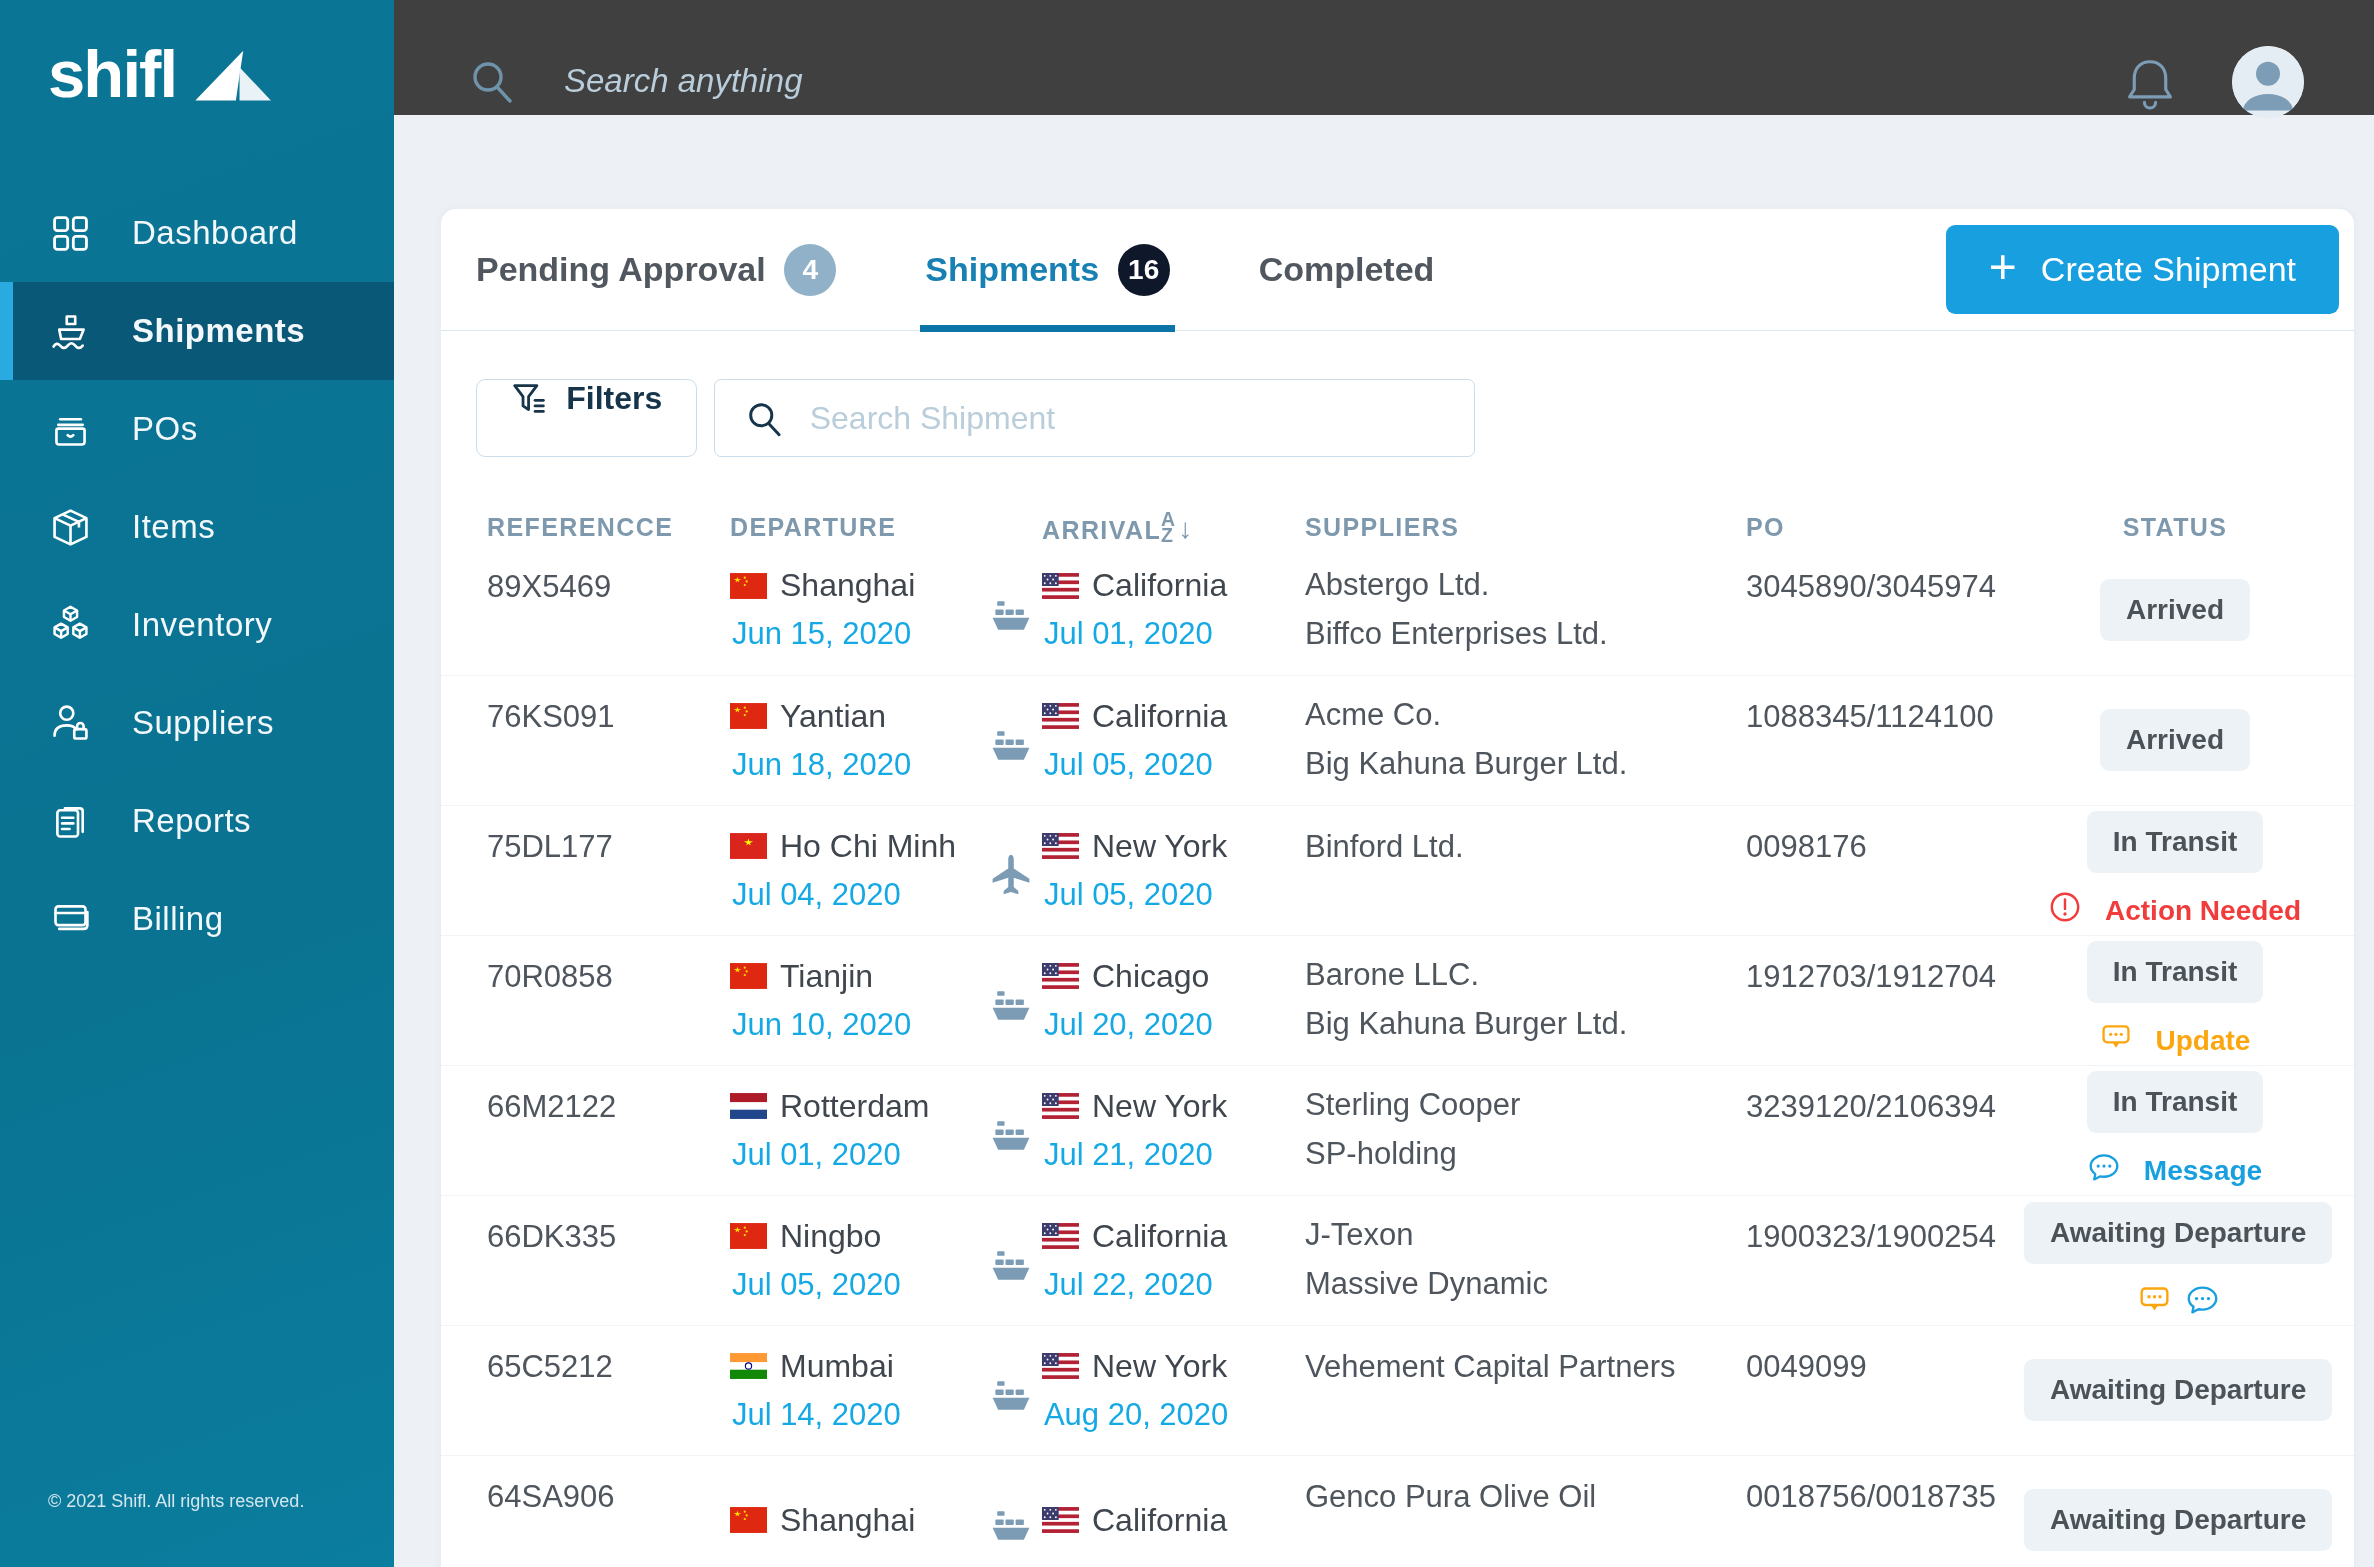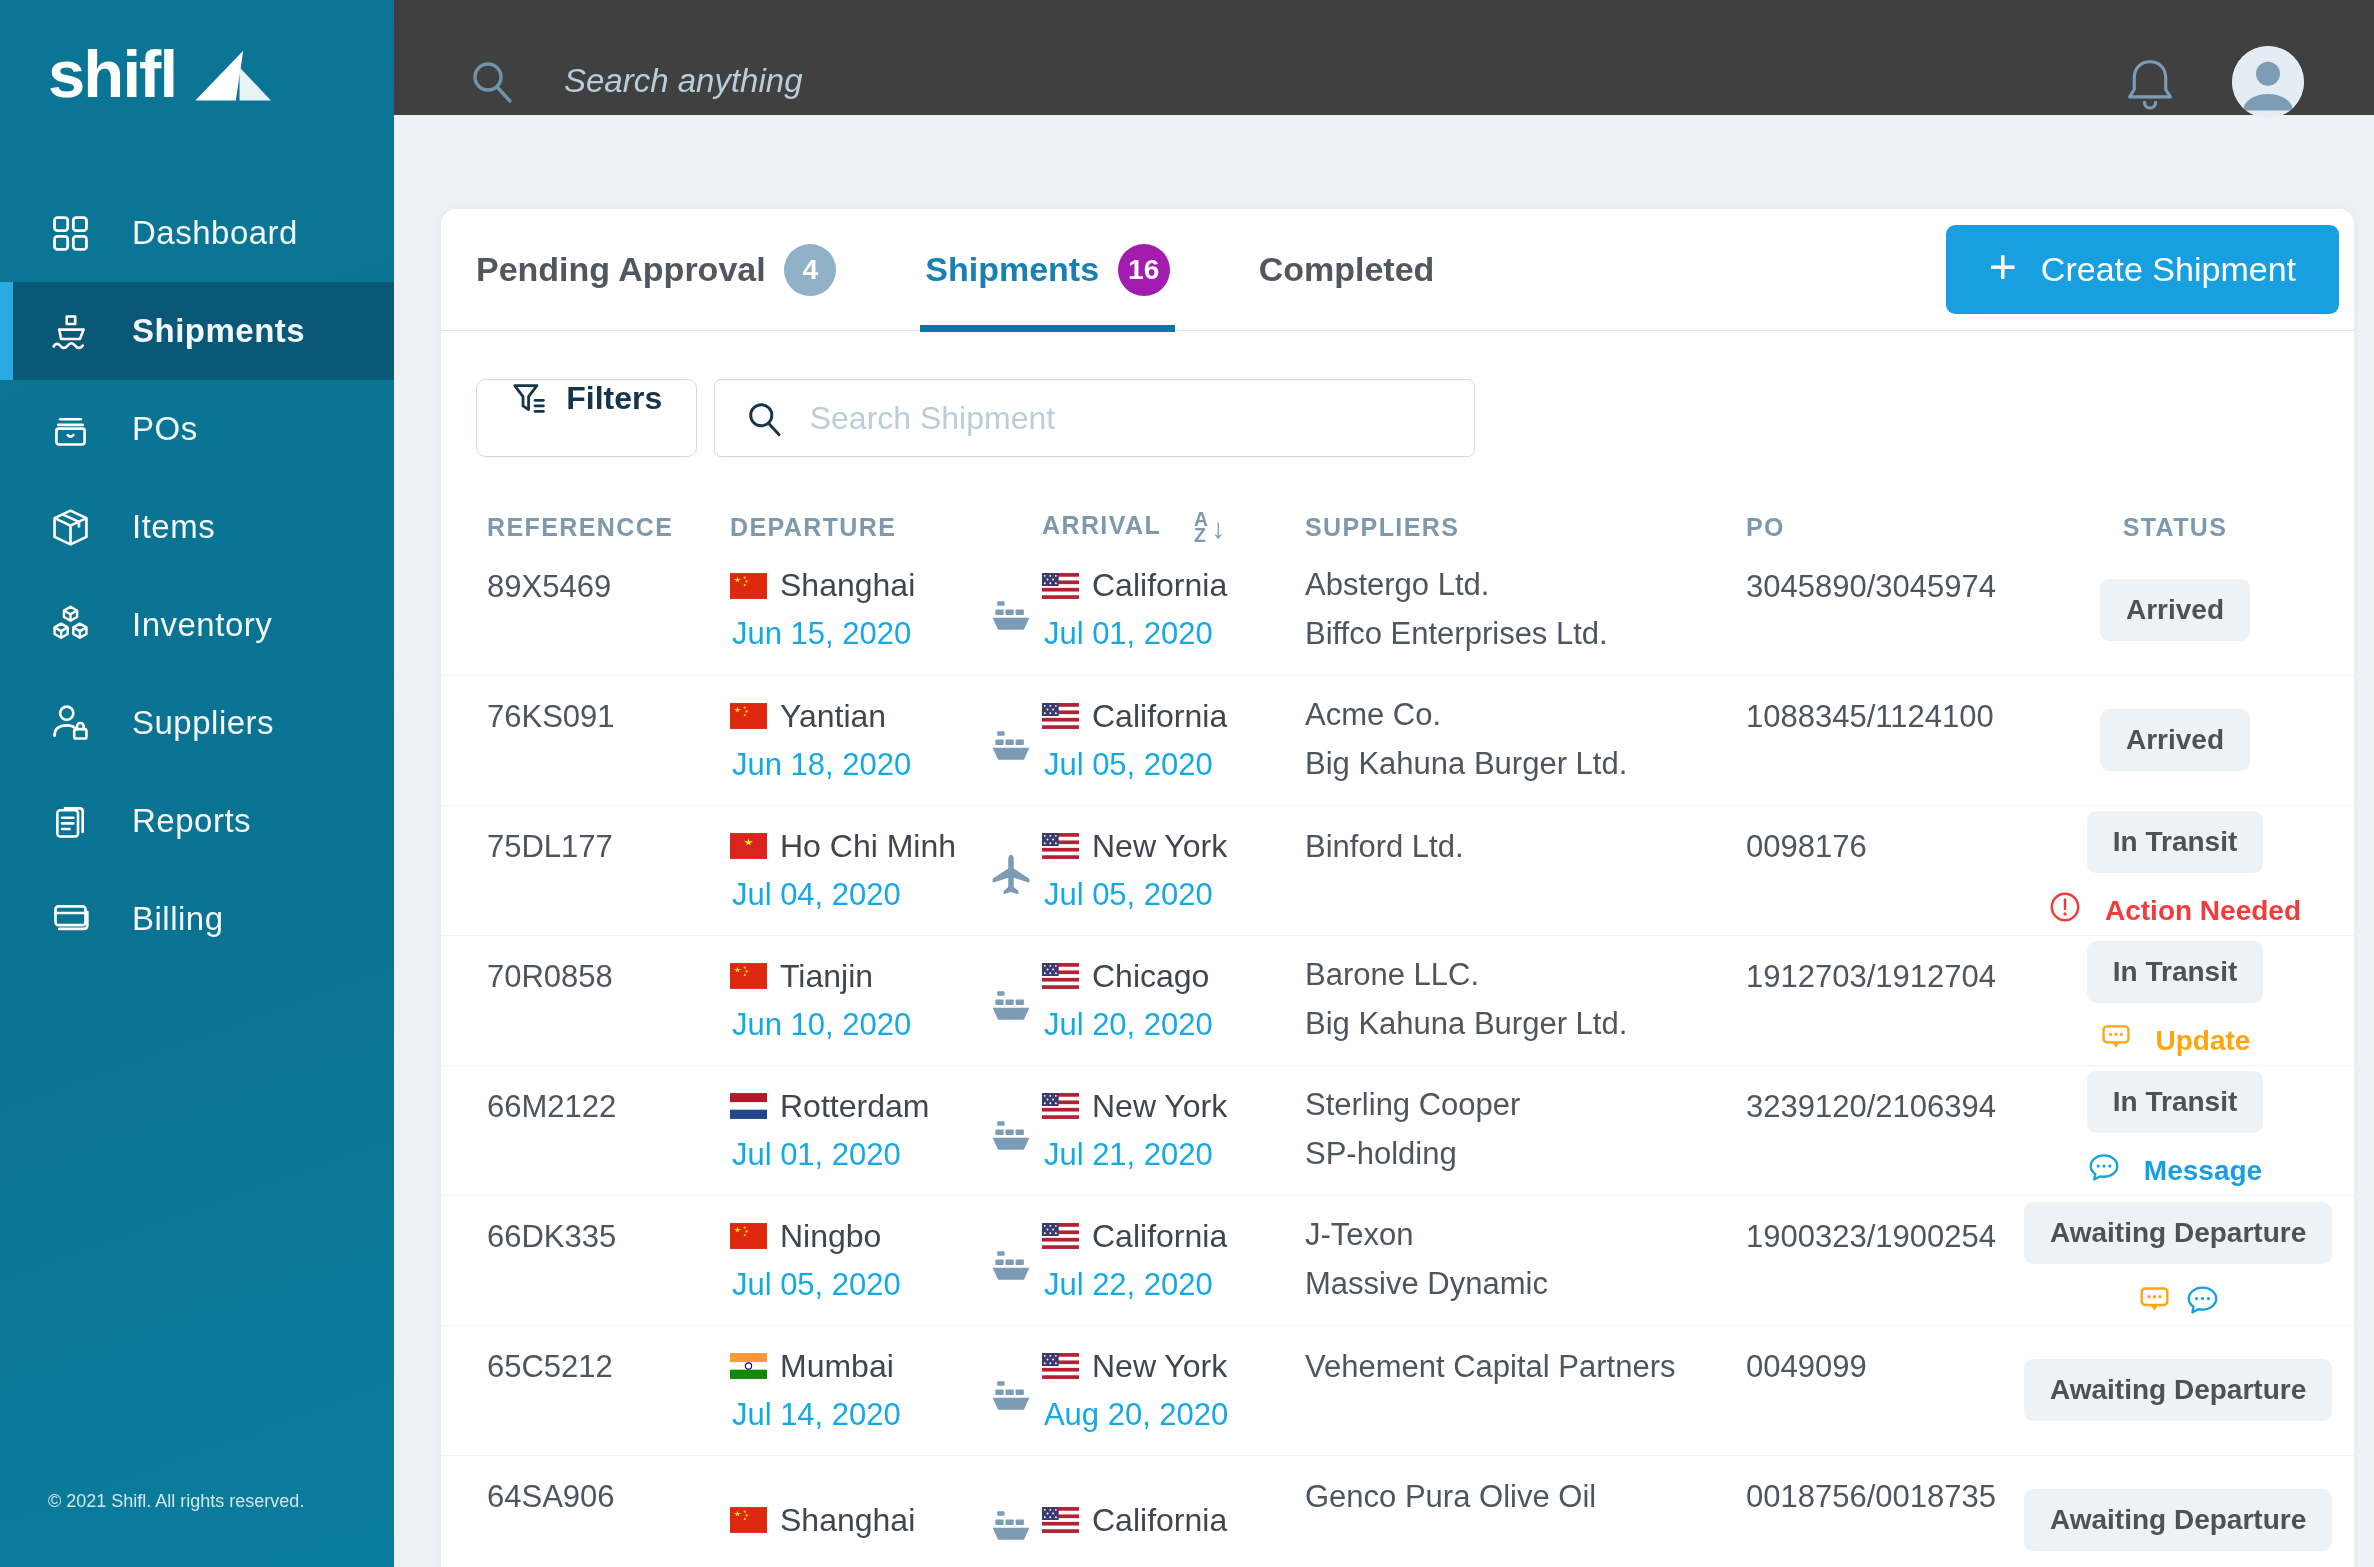--- a/index.html
+++ b/index.html
@@ -37,42 +37,42 @@
   .card { position:absolute; left:441px; top:209px; width:1913px; height:1391px;
           background:#fff; border-radius:15px; box-shadow:0 1.9px 9.3px rgba(30,60,90,.05); }
 
   .tabs-row { position:relative; height:122px; border-bottom:1.9px solid #dbe7ef; display:flex; align-items:center;
               padding-left:35px; gap:89px; }
   .tab { position:relative; display:flex; align-items:center; gap:18.6px; height:100%; cursor:pointer; }
   .tab-label { font-size:34px; font-weight:600; color:#50575e; }
   .tab-badge { min-width:52px; height:52px; border-radius:50%; display:flex; align-items:center; justify-content:center;
                font-size:28px; font-weight:bold; color:#fff; background:#90b1c7; }
   .tab.active .tab-label { color:#1880b2; }
-  .tab.active .tab-badge { background:#a21caf; }
+  .tab.active .tab-badge { background:#0f172a; }
   .tab.active::after { content:""; position:absolute; left:-5.6px; right:-5.6px; bottom:-1.9px; height:7.4px; background:#0d74a8; }
   .create-btn { position:absolute; right:15px; top:16px; height:89px; padding:0 43px; border:none; border-radius:9.3px;
                 background:#189fe0; color:#fff; font-size:34px; font-family:inherit; display:flex; align-items:center;
                 gap:24px; cursor:pointer; }
   .create-btn .plus { font-size:48px; font-weight:300; line-height:1; margin-top:-5.6px; }
 
   .filter-row { display:flex; align-items:center; gap:16.7px; padding:48px 0 0 35px; }
   .filters-btn { display:flex; align-items:flex-start; justify-content:center; gap:18.6px; width:221px; height:78px;
                  background:#fff; border:1.9px solid #c9ddea; border-radius:9.3px; cursor:pointer; }
   .filters-btn span { font-size:32px; font-weight:600; color:#16344a; }
   .filters-btn svg { width:37px; height:37px; }
   .search-ship { display:flex; align-items:center; gap:26px; width:761px; height:78px; border:1.9px solid #c9ddea;
                  border-radius:7px; padding-left:30px; cursor:text; }
   .search-ship svg { width:39px; height:39px; }
   .search-ship .ph { font-size:32px; color:#b9cdda; }
 
   
   .thead { display:grid; grid-template-columns:243px 258px 54px 263px 441px 278px 1fr;
            padding:54px 28px 0 46px; align-items:center; }
   .th { font-size:25px; font-weight:600; letter-spacing:1.4px; color:#7e99ad; text-transform:uppercase; }
-  .th-arrival { display:flex; align-items:flex-start; gap:33px; }
+  .th-arrival { display:flex; align-items:flex-end; }
   .sort-ic { display:flex; align-items:center; gap:1.9px; cursor:pointer; }
   .sort-az { display:flex; flex-direction:column; line-height:.8; font-size:19.5px; font-weight:bold; color:#7e99ad; }
   .sort-arrow { font-size:28px; color:#7e99ad; margin-top:1.9px; }
   .th-status { text-align:center; }
 
   .tbody .row { display:grid; grid-template-columns:243px 258px 54px 263px 441px 278px 1fr;
                 height:130px; padding:0 28px 0 46px; align-items:center; border-top:1.9px solid #eff4f8; cursor:pointer; }
   .tbody .row:first-child { border-top:none; }
   .cell-ref { font-size:31px; color:#4e555c; transform:translateY(-23px); }
   .place-block { display:flex; flex-direction:column; gap:12px; }

